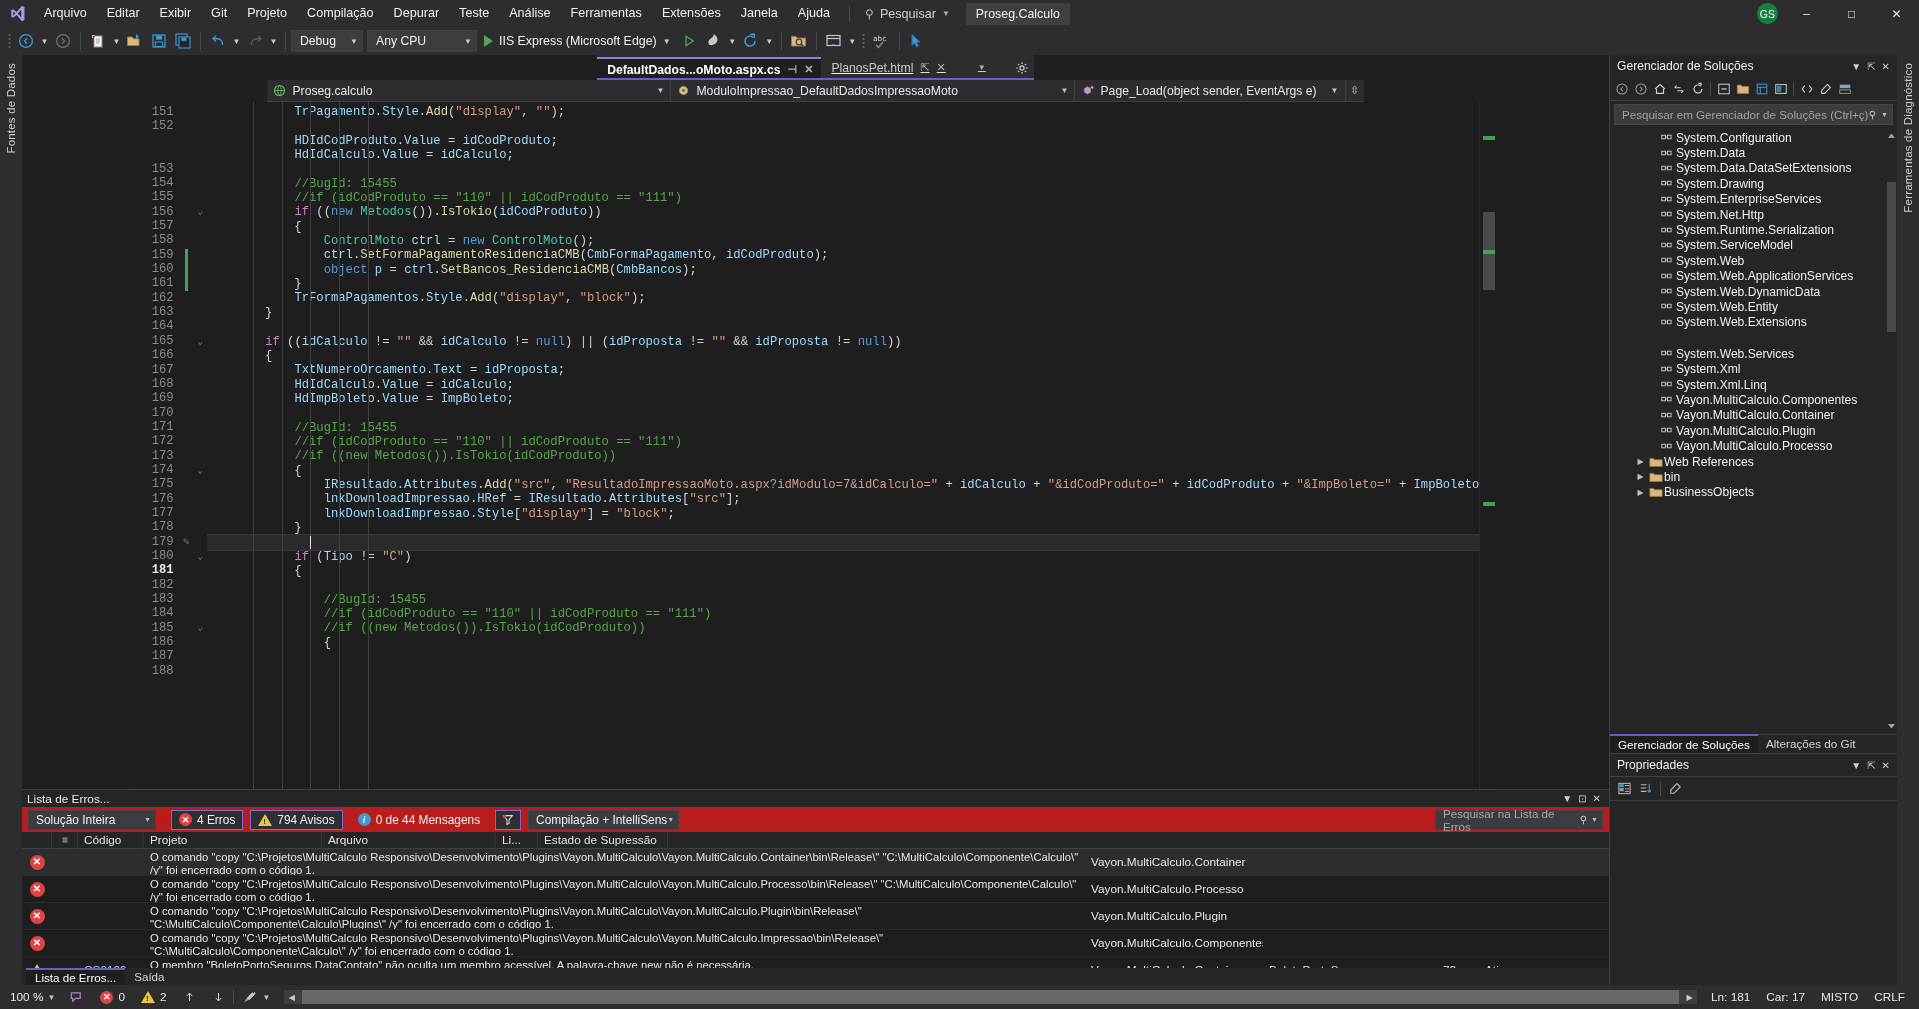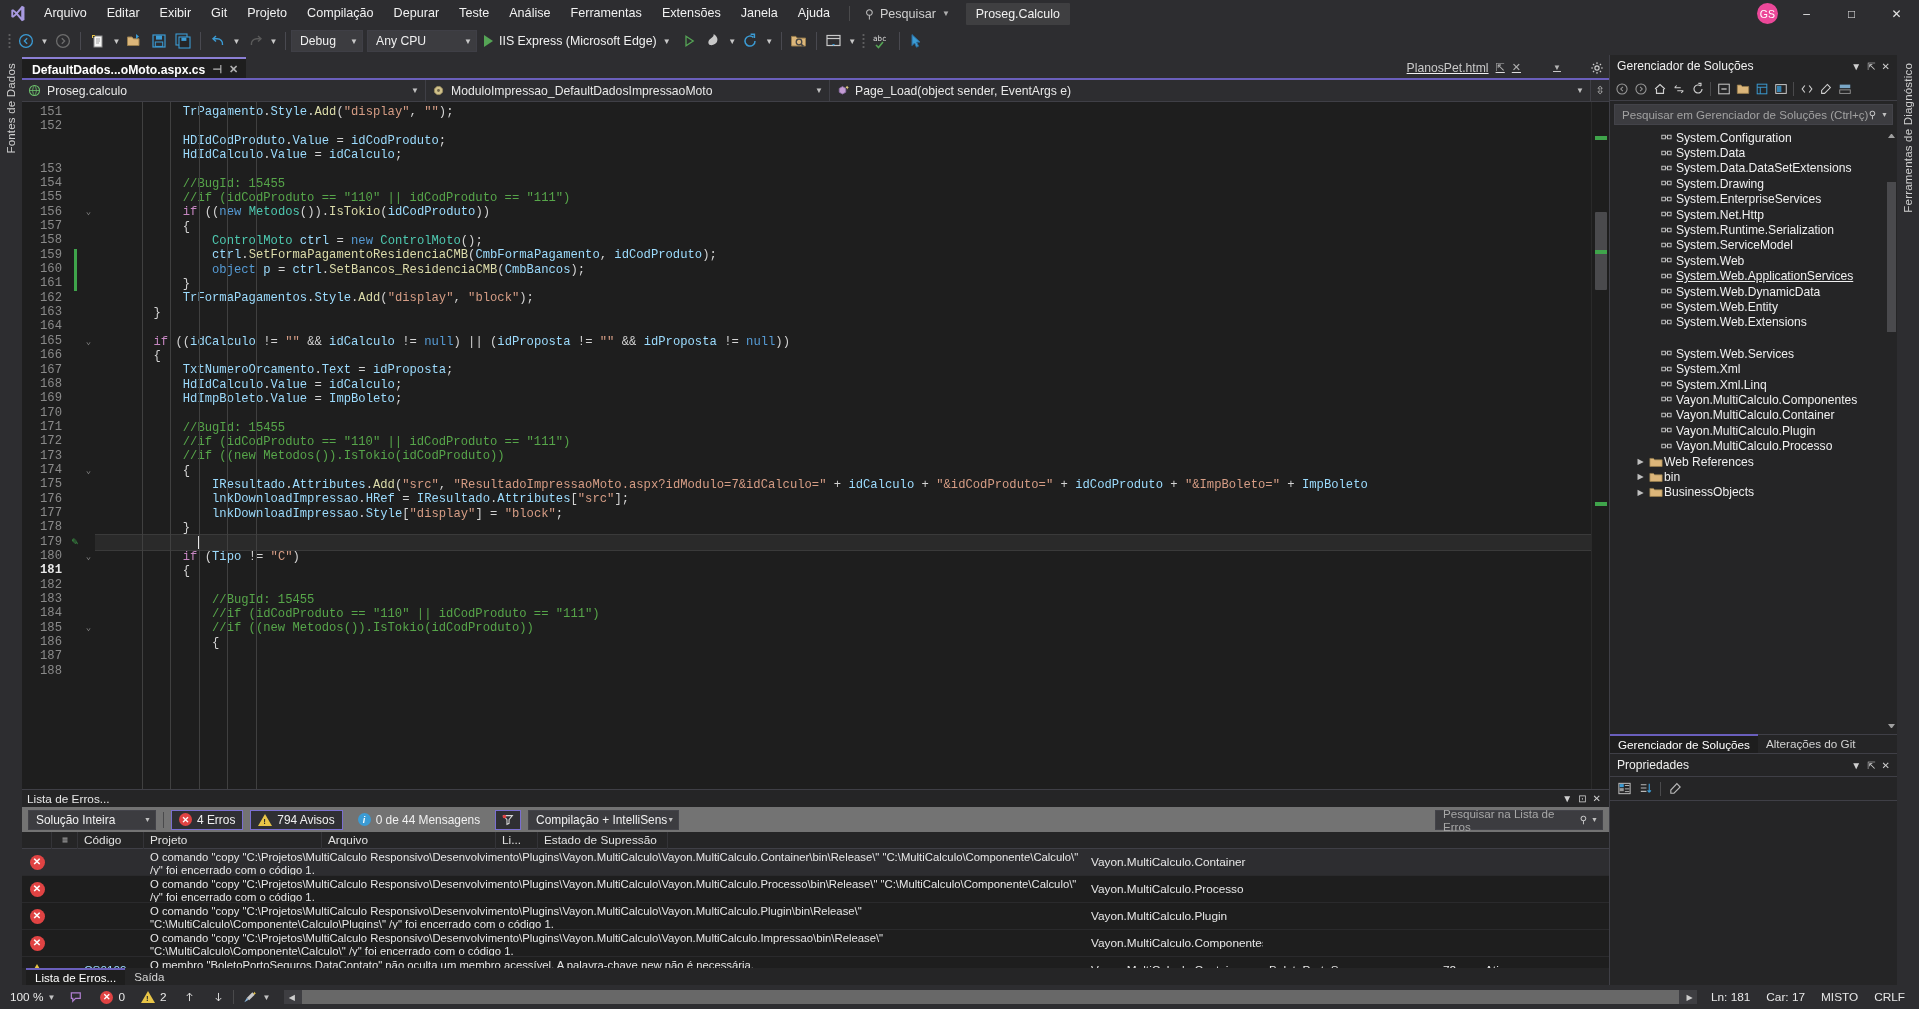--- a/index.html
+++ b/index.html
@@ -18,21 +18,21 @@
   .vs-logo svg{width:19px;height:19px;}
   .menu{display:flex;align-items:center;height:27px;}
   .menu-item{padding:0 10px;height:27px;line-height:27px;font-size:12.6px;color:#f1f1f1;cursor:default;white-space:nowrap;}
   .tb-sep{width:1px;height:15px;background:#4a4a4c;margin:0 9px;}
   .search-box{display:flex;align-items:center;gap:6px;color:#cfcfcf;font-size:12.6px;padding:0 6px;height:22px;cursor:text;}
   .search-box .mag{font-size:12px;opacity:.85;}
   .caret{font-size:8px;opacity:.8;}
   .sln-name{background:#3f3f41;padding:4px 10px;font-size:12.4px;color:#f1f1f1;margin-left:10px;border-radius:1px;}
   .title-spacer{flex:1;}
   .acct{display:flex;align-items:center;gap:2px;margin-right:6px;}
-  .acct-badge{width:21px;height:21px;border-radius:50%;background:#ec4899;color:#fff;font-size:10.5px;display:flex;align-items:center;justify-content:center;letter-spacing:.2px;}
+  .acct-badge{width:21px;height:21px;border-radius:50%;background:#15803d;color:#fff;font-size:10.5px;display:flex;align-items:center;justify-content:center;letter-spacing:.2px;}
   .winbtn{width:45px;height:27px;display:flex;align-items:center;justify-content:center;color:#e6e6e6;font-size:12px;}
 
   
   .toolbar{height:28px;background:#2d2d30;display:flex;align-items:center;flex:0 0 28px;padding-left:4px;gap:0;}
   .grip{width:10px;height:20px;display:flex;align-items:center;justify-content:center;opacity:.45;}
   .grip::before{content:"";width:3px;height:16px;background:
     radial-gradient(circle at 1.5px 2px,#9a9a9a 1px,transparent 1.2px),
     radial-gradient(circle at 1.5px 6px,#9a9a9a 1px,transparent 1.2px),
     radial-gradient(circle at 1.5px 10px,#9a9a9a 1px,transparent 1.2px),
     radial-gradient(circle at 1.5px 14px,#9a9a9a 1px,transparent 1.2px);}
@@ -44,21 +44,21 @@
     font-size:12.2px;color:#f0f0f0;justify-content:space-between;}
   .combo .cv{white-space:nowrap;overflow:hidden;}
   .combo .ca{font-size:8px;color:#c8c8c8;margin-left:8px;}
   .run-btn{display:flex;align-items:center;gap:6px;height:24px;padding:0 7px;color:#f1f1f1;font-size:12.4px;white-space:nowrap;}
   .tri{width:0;height:0;border-left:9px solid #55a455;border-top:6px solid transparent;border-bottom:6px solid transparent;}
 
   
   .bodyrow{flex:1;display:flex;min-height:0;background:#1f1f1f;}
   .vstrip{width:22px;background:#2d2d30;display:flex;flex-direction:column;align-items:center;padding-top:8px;gap:16px;}
   .vstrip .vtxt{writing-mode:vertical-rl;transform:rotate(180deg);font-size:11.5px;color:#d0d0d0;letter-spacing:.2px;white-space:nowrap;}
-  .center{flex:1;display:flex;flex-direction:column;min-width:0;}
+  .center{flex:1;display:flex;flex-direction:column;min-width:0;align-items:center;}
   .rightcol{width:288px;display:flex;flex-direction:column;background:#252526;border-left:1px solid #3f3f46;}
 
   
   .tabstrip{height:25px;background:#2d2d30;display:flex;align-items:flex-end;position:relative;flex:0 0 25px;}
   .dtab{height:23px;display:flex;align-items:center;gap:7px;padding:0 8px 0 10px;font-size:12.2px;background:#2d2d30;color:#c9c9c9;}
   .dtab.active{background:#1e1e1e;color:#ffffff;border-top:2px solid #8b7fd4;font-weight:bold;}
   .dtab .pin,.dtab .x{font-size:11px;color:#c0c0c0;opacity:.9;}
   .tab-right{margin-left:auto;display:flex;align-items:center;gap:16px;height:25px;text-decoration:underline;}
   .tabline{height:2px;background:#6a5fbc;}
 
@@ -91,21 +91,21 @@
   .indent-guide{position:absolute;top:0;bottom:0;width:1px;background:#404040;}
   .bar-right{width:18px;flex:0 0 18px;background:#1e1e1e;position:relative;border-left:1px solid #2a2a2a;}
   .scrollthumb{position:absolute;left:3px;width:12px;background:#4a4a4d;border-radius:1px;}
   .mmark{position:absolute;left:3px;width:12px;height:4px;}
 
   
   .errpanel{height:196px;flex:0 0 196px;background:#252526;border-top:1px solid #3f3f46;display:flex;flex-direction:column;}
   .errhdr{height:17px;display:flex;align-items:center;padding:0 5px;font-size:11.8px;color:#e8e8e8;background:#252526;}
   .errhdr .sp{flex:1;}
   .errhdr .ic{padding:0 3px;font-size:10px;color:#cfcfcf;}
-  .errtools{height:25px;display:flex;align-items:center;gap:7px;padding:0 6px;background:#737373;}
+  .errtools{height:25px;display:flex;align-items:center;gap:7px;padding:0 6px;background:#b91c1c;}
   .sel{height:20px;min-width:128px;background:#3c3c40;border:1px solid #434349;display:flex;align-items:center;justify-content:space-between;padding:0 4px 0 7px;font-size:11.9px;color:#f0f0f0;}
   .sel .ca{font-size:7px;color:#c0c0c0;}
   .chip{height:20px;display:flex;align-items:center;gap:5px;padding:0 7px;font-size:11.9px;color:#f0f0f0;border:1px solid transparent;}
   .chip.act{border-color:#7a6fd0;background:#2f2f33;}
   .dot-err{width:13px;height:13px;border-radius:50%;background:#e04343;display:flex;align-items:center;justify-content:center;color:#fff;font-size:9px;font-weight:bold;}
   .tri-warn{width:0;height:0;border-left:7px solid transparent;border-right:7px solid transparent;border-bottom:12px solid #e8c547;position:relative;}
   .tri-warn::after{content:"!";position:absolute;left:-2px;top:3px;font-size:8px;color:#2b2b2b;font-weight:bold;}
   .dot-info{width:13px;height:13px;border-radius:50%;background:#3b9bd4;display:flex;align-items:center;justify-content:center;color:#fff;font-size:9px;font-weight:bold;font-style:italic;}
   .errsearch{margin-left:auto;height:20px;width:168px;background:#3c3c40;border:1px solid #434349;display:flex;align-items:center;padding:0 4px 0 7px;font-size:11.6px;color:#a8a8a8;}
   .errsearch .mag{margin-left:auto;color:#d0d0d0;font-size:10px;}
@@ -830,21 +830,21 @@
               <span class="tw"></span>
               <span class="ti">
                 <svg width="13" height="11" viewBox="0 0 16 12">
                   <rect x="1" y="3.2" width="4.4" height="4.4" fill="none" stroke="#cfcfcf" stroke-width="1.1"></rect>
                   <path d="M5.4 5.4h2.6" stroke="#cfcfcf" stroke-width="1.1"></path>
                   <rect x="8" y="3.2" width="4.4" height="4.4" fill="none" stroke="#cfcfcf" stroke-width="1.1"></rect>
                 </svg>
               </span>
               <span>System.Web</span>
             </div>
-            <div class="tnode" style="padding-left: 36px; text-decoration: underline;">
+            <div class="tnode" style="padding-left: 36px;">
               <span class="tw"></span>
               <span class="ti">
                 <svg width="13" height="11" viewBox="0 0 16 12">
                   <rect x="1" y="3.2" width="4.4" height="4.4" fill="none" stroke="#cfcfcf" stroke-width="1.1"></rect>
                   <path d="M5.4 5.4h2.6" stroke="#cfcfcf" stroke-width="1.1"></path>
                   <rect x="8" y="3.2" width="4.4" height="4.4" fill="none" stroke="#cfcfcf" stroke-width="1.1"></rect>
                 </svg>
               </span>
               <span>System.Web.ApplicationServices</span>
             </div>

